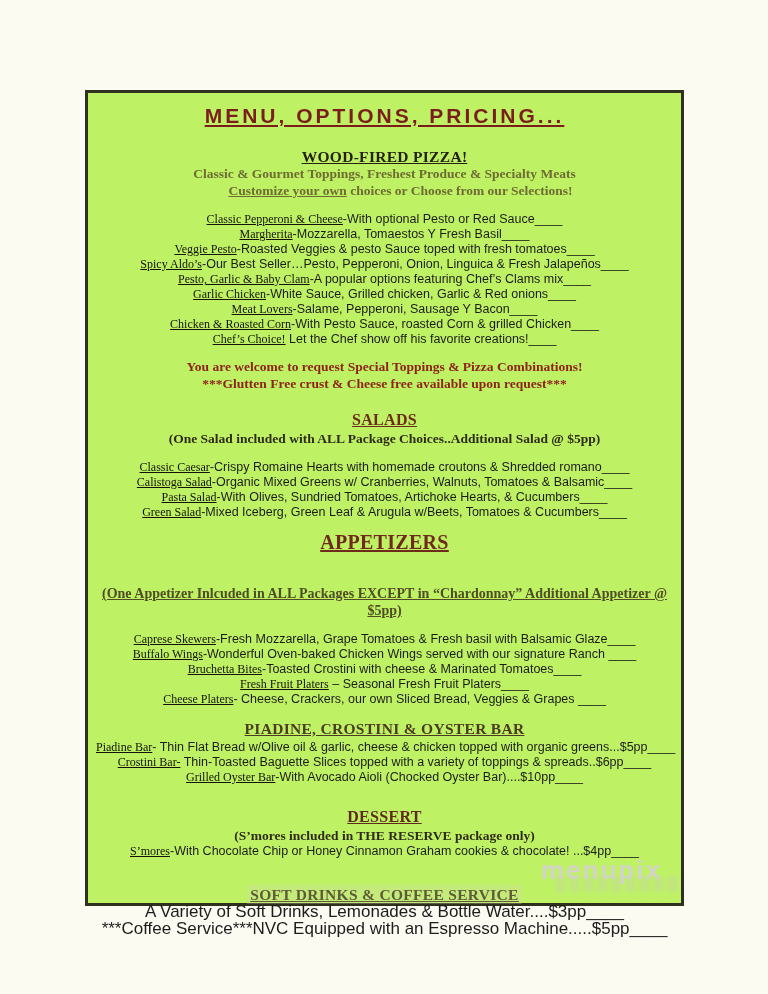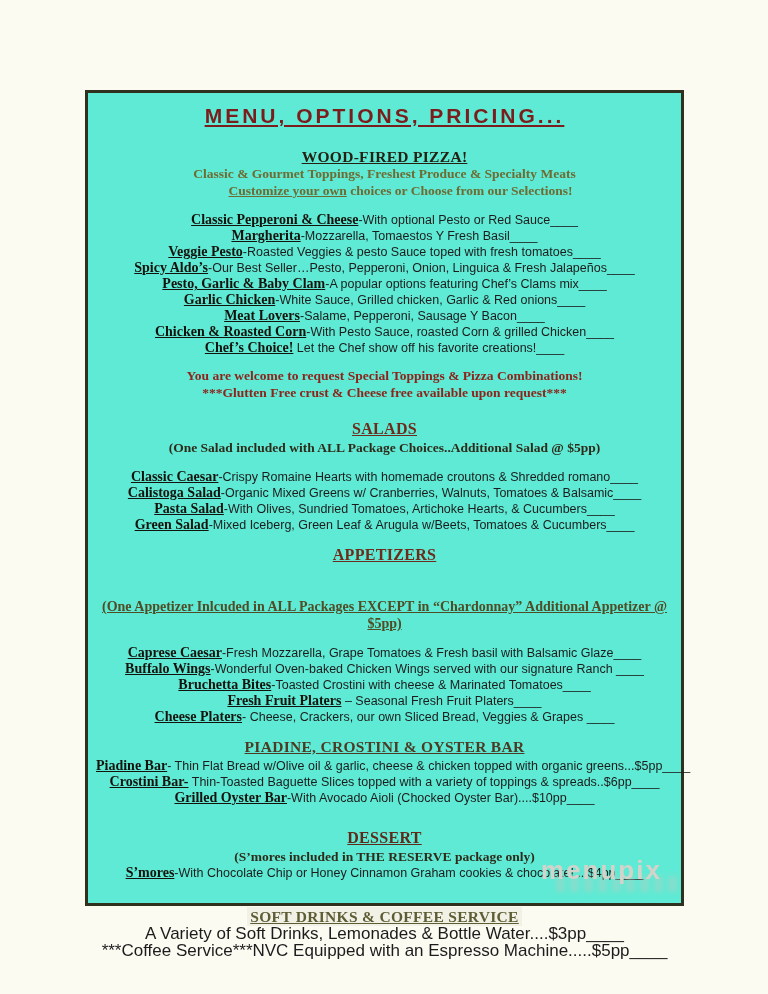--- a/index.html
+++ b/index.html
@@ -8,55 +8,55 @@
     background:#fbfbf2;
     font-family:"Liberation Serif",serif;
     position:relative;
     overflow:hidden;
   }
   .menu-box{
     position:absolute;left:85px;top:90px;
     width:599px;height:816px;
     box-sizing:border-box;
     border:3px solid #30301e;
-    background:#5eead4;
+    background:#bef264;
     padding:10px 8px 0 8px;
     text-align:center;
   }
   .title{
     font-family:"Liberation Sans",sans-serif;
     font-size:21px;font-weight:bold;
     letter-spacing:3px;
     color:#7b1d1d;
     text-decoration:underline;
     margin:0 0 18px 0;
     line-height:26px;
   }
   .sec-h{
     font-size:15.5px;font-weight:bold;
     text-decoration:underline;
     line-height:19px;margin:0;
     letter-spacing:.3px;
   }
   .h-pizza{color:#242012;}
   .h-salads{color:#6e2a1a;font-size:16px;line-height:20px;}
-  .h-apps{color:#6e2a1a;font-size:16px;line-height:20px;}
+  .h-apps{color:#6e2a1a;font-size:20px;line-height:20px;}
   .h-piadine{color:#4c3b24;}
   .h-dessert{color:#5e2a1a;font-size:16px;line-height:20px;}
   .h-drinks{color:#5d5c34;background:rgba(210,210,190,.25);display:inline-block;padding:0 3px;}
   .olive{color:#6e6b33;font-weight:bold;font-size:13.5px;line-height:16.5px;}
   .sub-dark{color:#2f2b1a;font-weight:bold;font-size:13.5px;line-height:17px;}
   .sub-olive-u{color:#4f4c26;font-weight:bold;font-size:14px;line-height:17px;text-decoration:underline;margin-top:33px;}
   .u{text-decoration:underline;margin-left:32px;}
   .items{margin:13px 0 12px 0;}
   .item{font-size:12.5px;line-height:15px;white-space:nowrap;}
   .iname{
     font-family:"Liberation Serif",serif;
-    font-weight:bold;color:#14120c;
-    font-size:14px;
+    font-weight:normal;color:#14120c;
+    font-size:12px;
     text-decoration:underline;
   }
   .idesc{
     font-family:"Liberation Sans",sans-serif;
     color:#1c1c1c;
   }
   .note{color:#8d241c;font-weight:bold;font-size:13.5px;line-height:16.5px;}
   .gap-s{height:10px;}
   .gap-l{height:18px;}
   .gap-xl{height:26px;}
@@ -113,21 +113,21 @@
       <div class="item"><span class="iname">Calistoga Salad</span><span class="idesc">-Organic Mixed Greens w/ Cranberries, Walnuts, Tomatoes &amp; Balsamic____</span></div>
       <div class="item"><span class="iname">Pasta Salad</span><span class="idesc">-With Olives, Sundried Tomatoes, Artichoke Hearts, &amp; Cucumbers____</span></div>
       <div class="item"><span class="iname">Green Salad</span><span class="idesc">-Mixed Iceberg, Green Leaf &amp; Arugula w/Beets, Tomatoes &amp; Cucumbers____</span></div>
     </div>
   </div>
 
   <div>
     <h2 class="sec-h h-apps">APPETIZERS</h2>
     <div class="sub-olive-u">(One Appetizer Inlcuded in ALL Packages EXCEPT in “Chardonnay” Additional Appetizer @ $5pp)</div>
     <div class="items">
-      <div class="item"><span class="iname">Caprese Caesar</span><span class="idesc">-Fresh Mozzarella, Grape Tomatoes &amp; Fresh basil with Balsamic Glaze____</span></div>
+      <div class="item"><span class="iname">Caprese Skewers</span><span class="idesc">-Fresh Mozzarella, Grape Tomatoes &amp; Fresh basil with Balsamic Glaze____</span></div>
       <div class="item"><span class="iname">Buffalo Wings</span><span class="idesc">-Wonderful Oven-baked Chicken Wings  served with our signature Ranch ____</span></div>
       <div class="item"><span class="iname">Bruchetta Bites</span><span class="idesc">-Toasted Crostini with cheese &amp; Marinated Tomatoes____</span></div>
       <div class="item"><span class="iname">Fresh Fruit Platers</span><span class="idesc"> – Seasonal Fresh Fruit Platers____</span></div>
       <div class="item"><span class="iname">Cheese Platers</span><span class="idesc">- Cheese, Crackers, our own Sliced Bread, Veggies &amp; Grapes ____</span></div>
     </div>
   </div>
 
   <div>
     <h2 class="sec-h h-piadine">PIADINE, CROSTINI &amp; OYSTER BAR</h2>
     <div class="items" style="margin-top:2px;">

